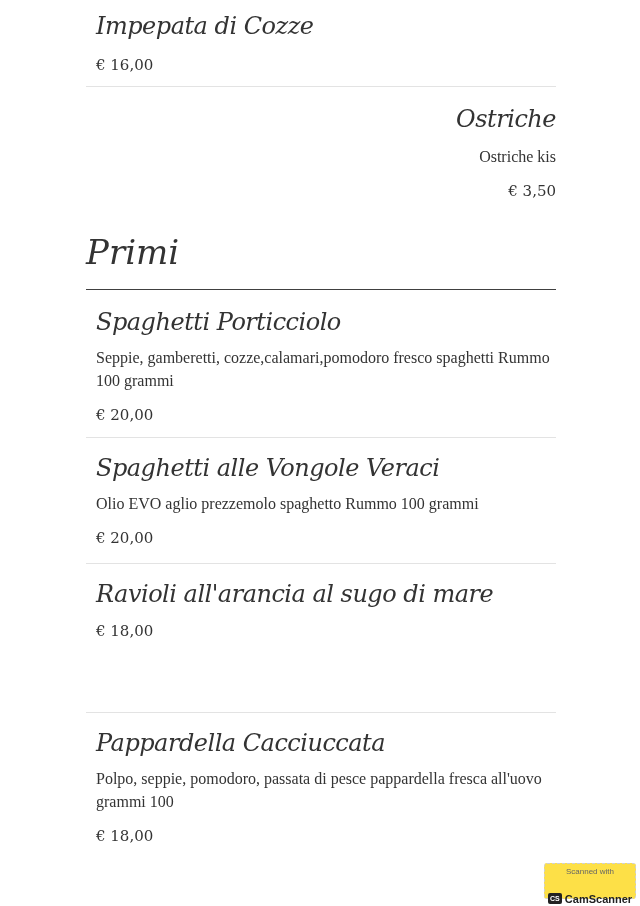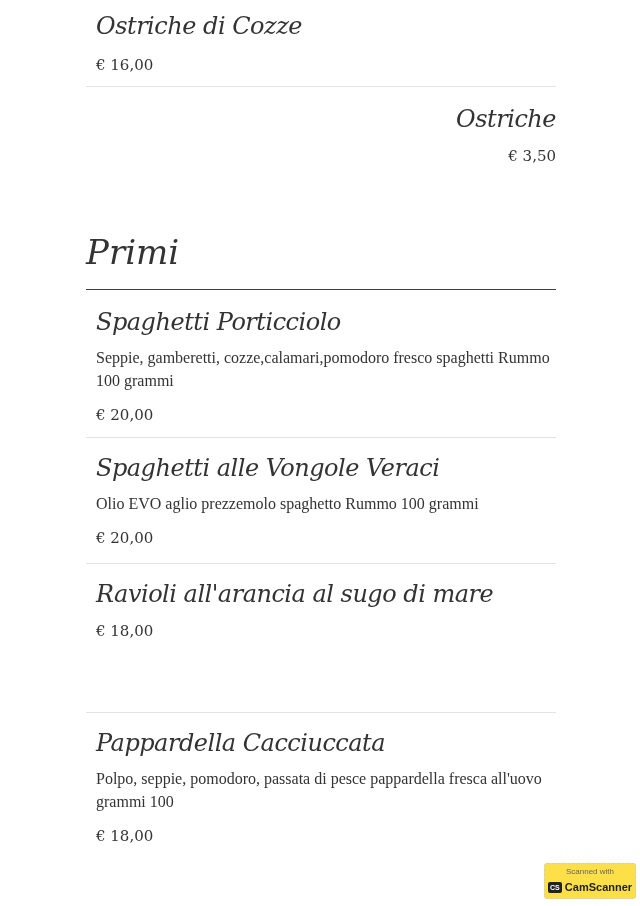--- a/index.html
+++ b/index.html
@@ -6,36 +6,37 @@
   body { width:640px; height:906px; position:relative; overflow:hidden; font-family:"DejaVu Serif", serif; color:#2e2e2e; }
   .page { position:absolute; left:86px; top:0; width:470px; }
   .item { border-bottom:1px solid #e3e3e3; }
   .item.last { border-bottom:none; }
   .title { font-family:"DejaVu Serif", serif; font-style:italic; font-size:24px; color:#333; padding-left:10px; letter-spacing:-0.5px; }
   .desc { font-family:"Liberation Serif", serif; font-size:16px; line-height:23px; color:#333; padding-left:10px; }
   .price { font-family:"DejaVu Serif", serif; font-weight:normal; font-size:15px; color:#333; padding-left:10px; }
   .section { text-align:left; font-family:"DejaVu Serif", serif; font-style:italic; font-size:34px; color:#333; border-bottom:1px solid #404040; }
   .badge { position:absolute; left:544px; top:863px; width:90px; height:34px; border:1px dashed #cfcfcf; border-radius:3px; background:#fde047; font-family:"Liberation Sans", sans-serif; text-align:center; }
   .badge .top { font-size:8px; color:#666; margin-top:3px; }
-  .badge .brand { display:flex; align-items:flex-end; justify-content:center; gap:3px; margin-top:5px; }
+  .badge .brand { display:flex; align-items:flex-start; justify-content:center; gap:3px; margin-top:17px; }
   .badge .logo { width:14px; height:11px; background:#222; color:#fff; font-size:7px; font-weight:bold; border-radius:2px; line-height:11px; text-align:center; }
   .badge .name { font-size:11px; font-weight:bold; color:#222; }
 </style>
 </head>
 <body>
 
 <div class="page">
 
   <div class="item" style="height:86px;">
-    <div class="title" style="padding-top:12px;">Ostriche di Cozze</div>
+    <div class="title" style="padding-top:12px;">Impepata di Cozze</div>
     <div class="price" style="margin-top:16px;">€ 16,00</div>
   </div>
 
   <div class="item last" style="height:133px;text-align:right;">
     <div class="title" style="padding-top:18px;">Ostriche</div>
+    <div class="desc" style="margin-top:12px;">Ostriche kis</div>
     <div class="price" style="margin-top:14px;">€ 3,50</div>
   </div>
 
   <div class="section" style="height:69px; line-height:64px;">Primi</div>
 
   <div class="item" style="height:147px;">
     <div class="title" style="padding-top:18px;">Spaghetti Porticciolo</div>
     <div class="desc" style="margin-top:10px;">Seppie, gamberetti, cozze,calamari,pomodoro fresco spaghetti Rummo 100 grammi</div>
     <div class="price" style="margin-top:14px;">€ 20,00</div>
   </div>

